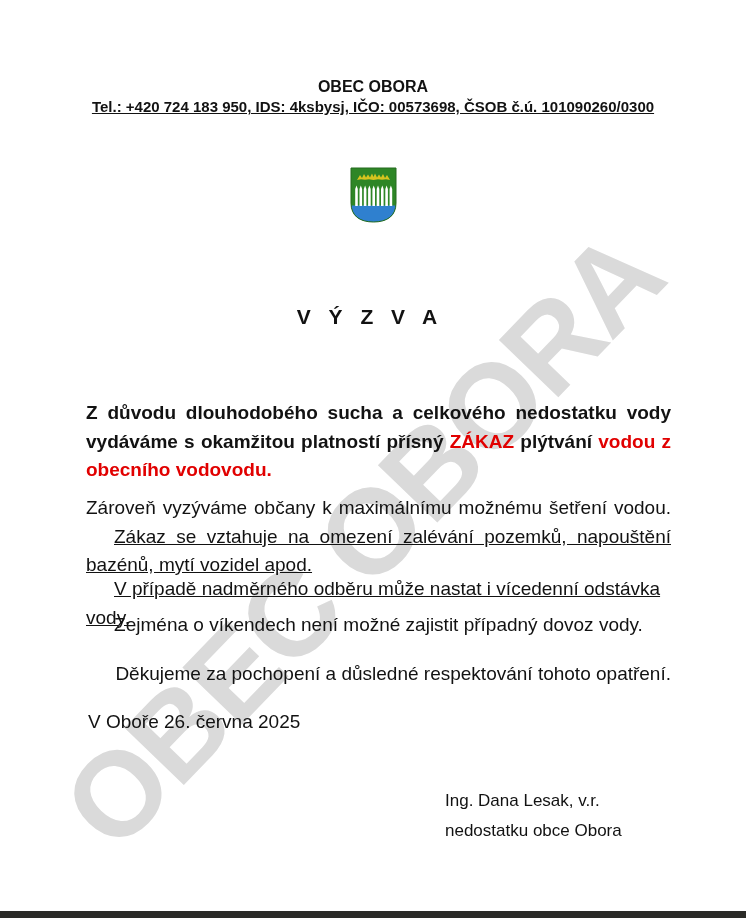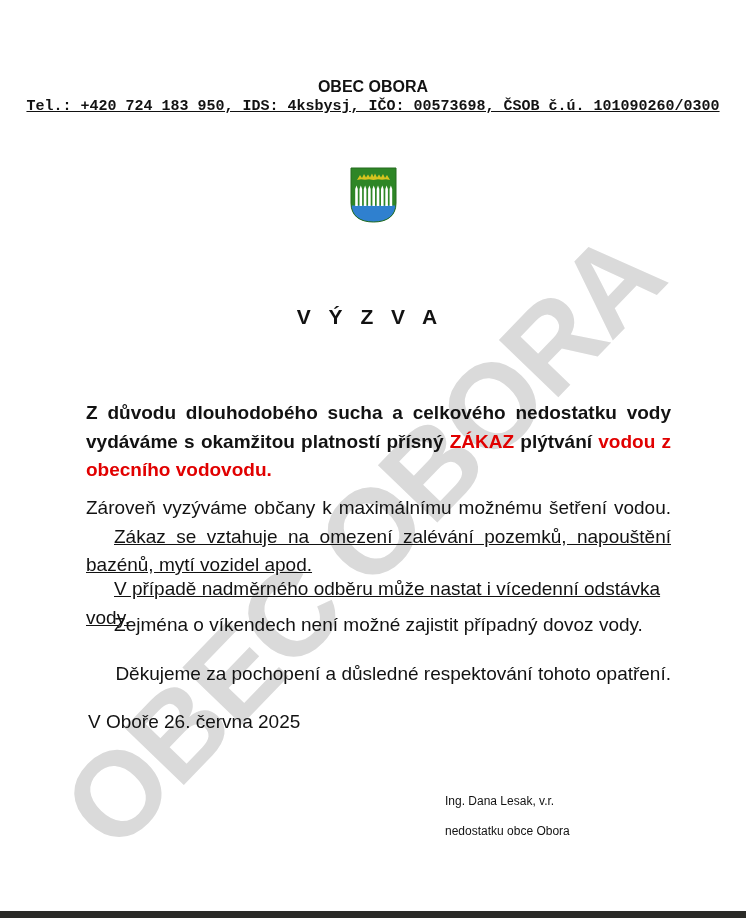--- a/index.html
+++ b/index.html
@@ -14,21 +14,21 @@
     color:var(--watermark-gray,#dadada);
     user-select:none;pointer-events:none;
   }
 
   .content{position:relative;z-index:1;width:100%;height:100%;}
 
   
   .header{position:absolute;top:76px;left:0;right:0;text-align:center;font-weight:bold;}
   .header .org{font-size:16px;line-height:21px;}
   .header .line{font-size:15px;line-height:20px;}
-  .header .underlined{text-decoration:underline;font-family:Liberation Mono, monospace;}
+  .header .underlined{text-decoration:underline;}
 
   
   .logo-wrap{position:absolute;top:167px;left:0;right:0;text-align:center;}
 
   
   .doc-title{position:absolute;top:305px;left:0;right:6px;text-align:center;
     font-size:21px;font-weight:bold;letter-spacing:6px;}
 
   
   .para{position:absolute;left:86px;width:585px;font-size:19px;line-height:28.5px;text-align:justify;}
@@ -37,21 +37,21 @@
   #p3{top:556px;text-align:left;}
   #p4{top:592px;text-align:center;}
   #p5{top:641px;text-align:right;}
   .seg-normal{font-weight:normal;}
   .seg-bold{font-weight:bold;}
   .seg-bold-red{font-weight:bold;color:var(--accent-red,#e10000);}
   .seg-underline{text-decoration:underline;margin-left:28px;}
 
   .date-line{position:absolute;top:711px;left:88px;font-size:19px;}
 
-  .signature{position:absolute;top:786px;left:445px;font-size:12px;line-height:30px;}
+  .signature{position:absolute;top:786px;left:445px;font-size:17px;line-height:30px;}
 
   
   .bottom-bar{position:absolute;left:0;bottom:0;width:100%;height:7px;
     background:var(--footer-bar,#2b2b28);z-index:2;}
 </style>
 </head>
 <body>
 
 <div class="page">
 

